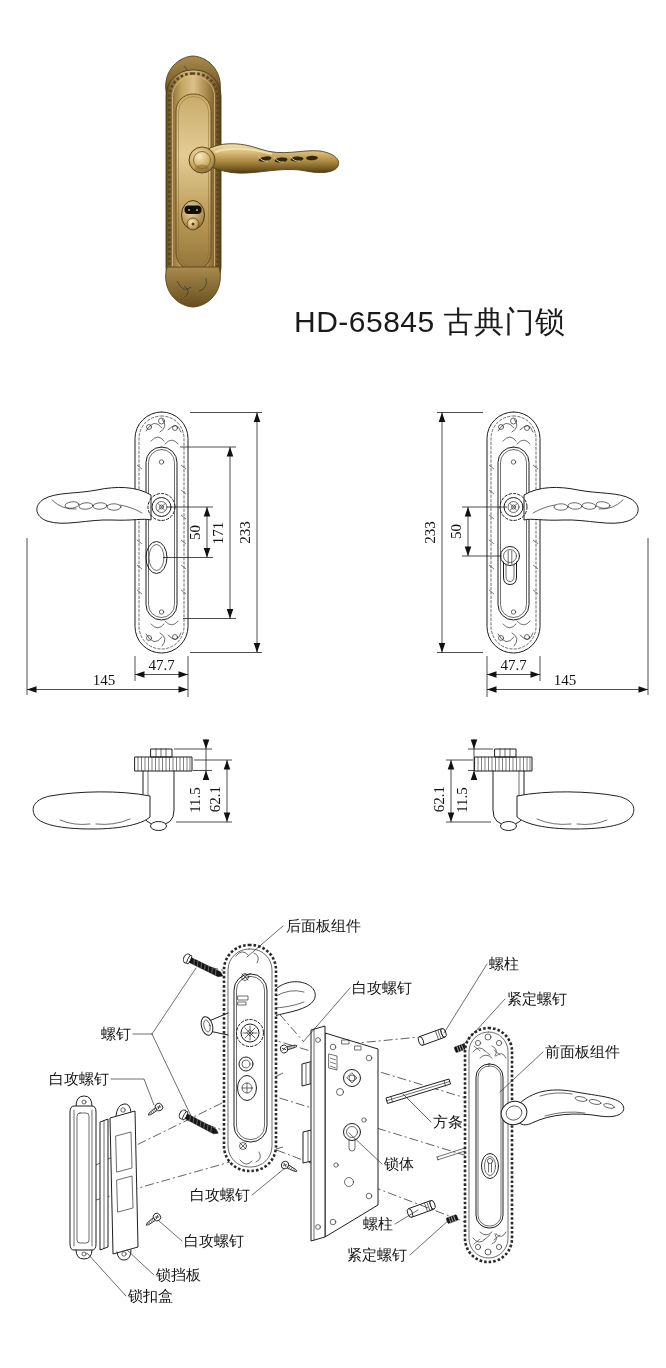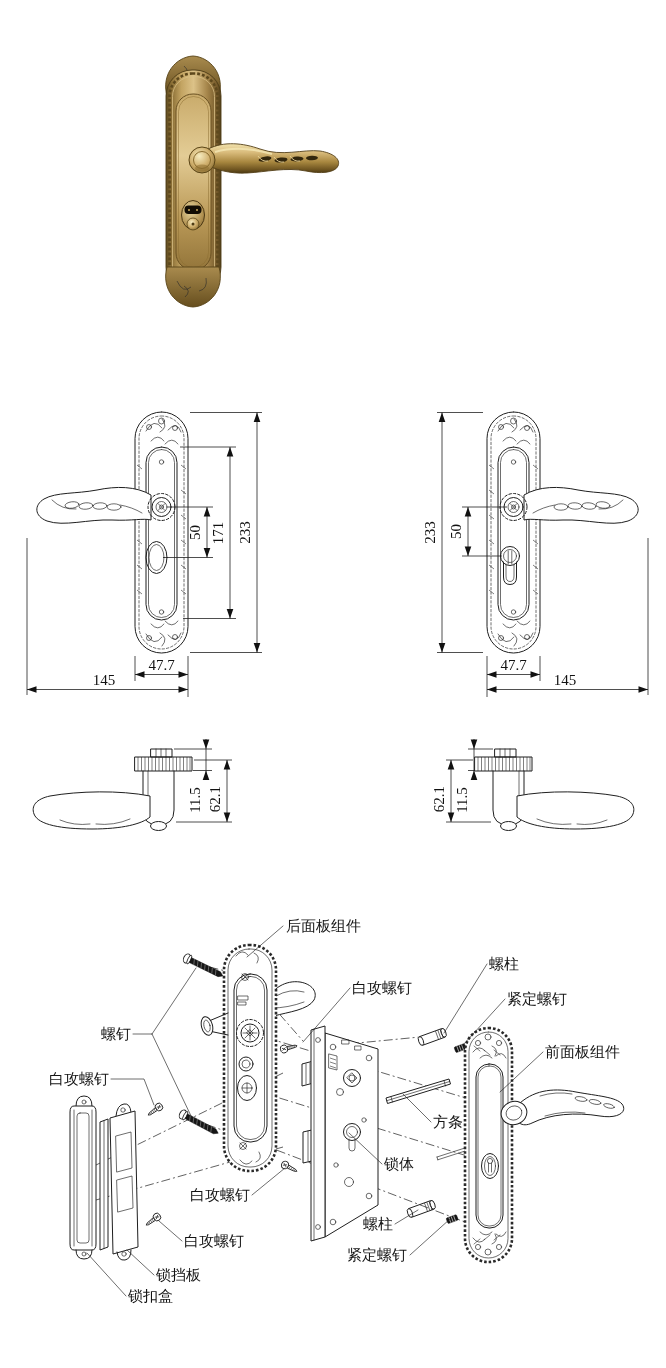--- a/index.html
+++ b/index.html
@@ -520,14 +520,15 @@
       <path class="ln thin" d="M154,1275 L127,1250"></path>
       <text class="lbl" x="156" y="1280">锁挡板</text>
     </g>
     <g>
       <path class="ln thin" d="M126,1296 L87,1253"></path>
       <text class="lbl" x="128" y="1301">锁扣盒</text>
     </g>
   </g>
 </svg>
 
+<div class="title">HD-65845 古典门锁</div>
 
 </div>
 
 </body></html>

